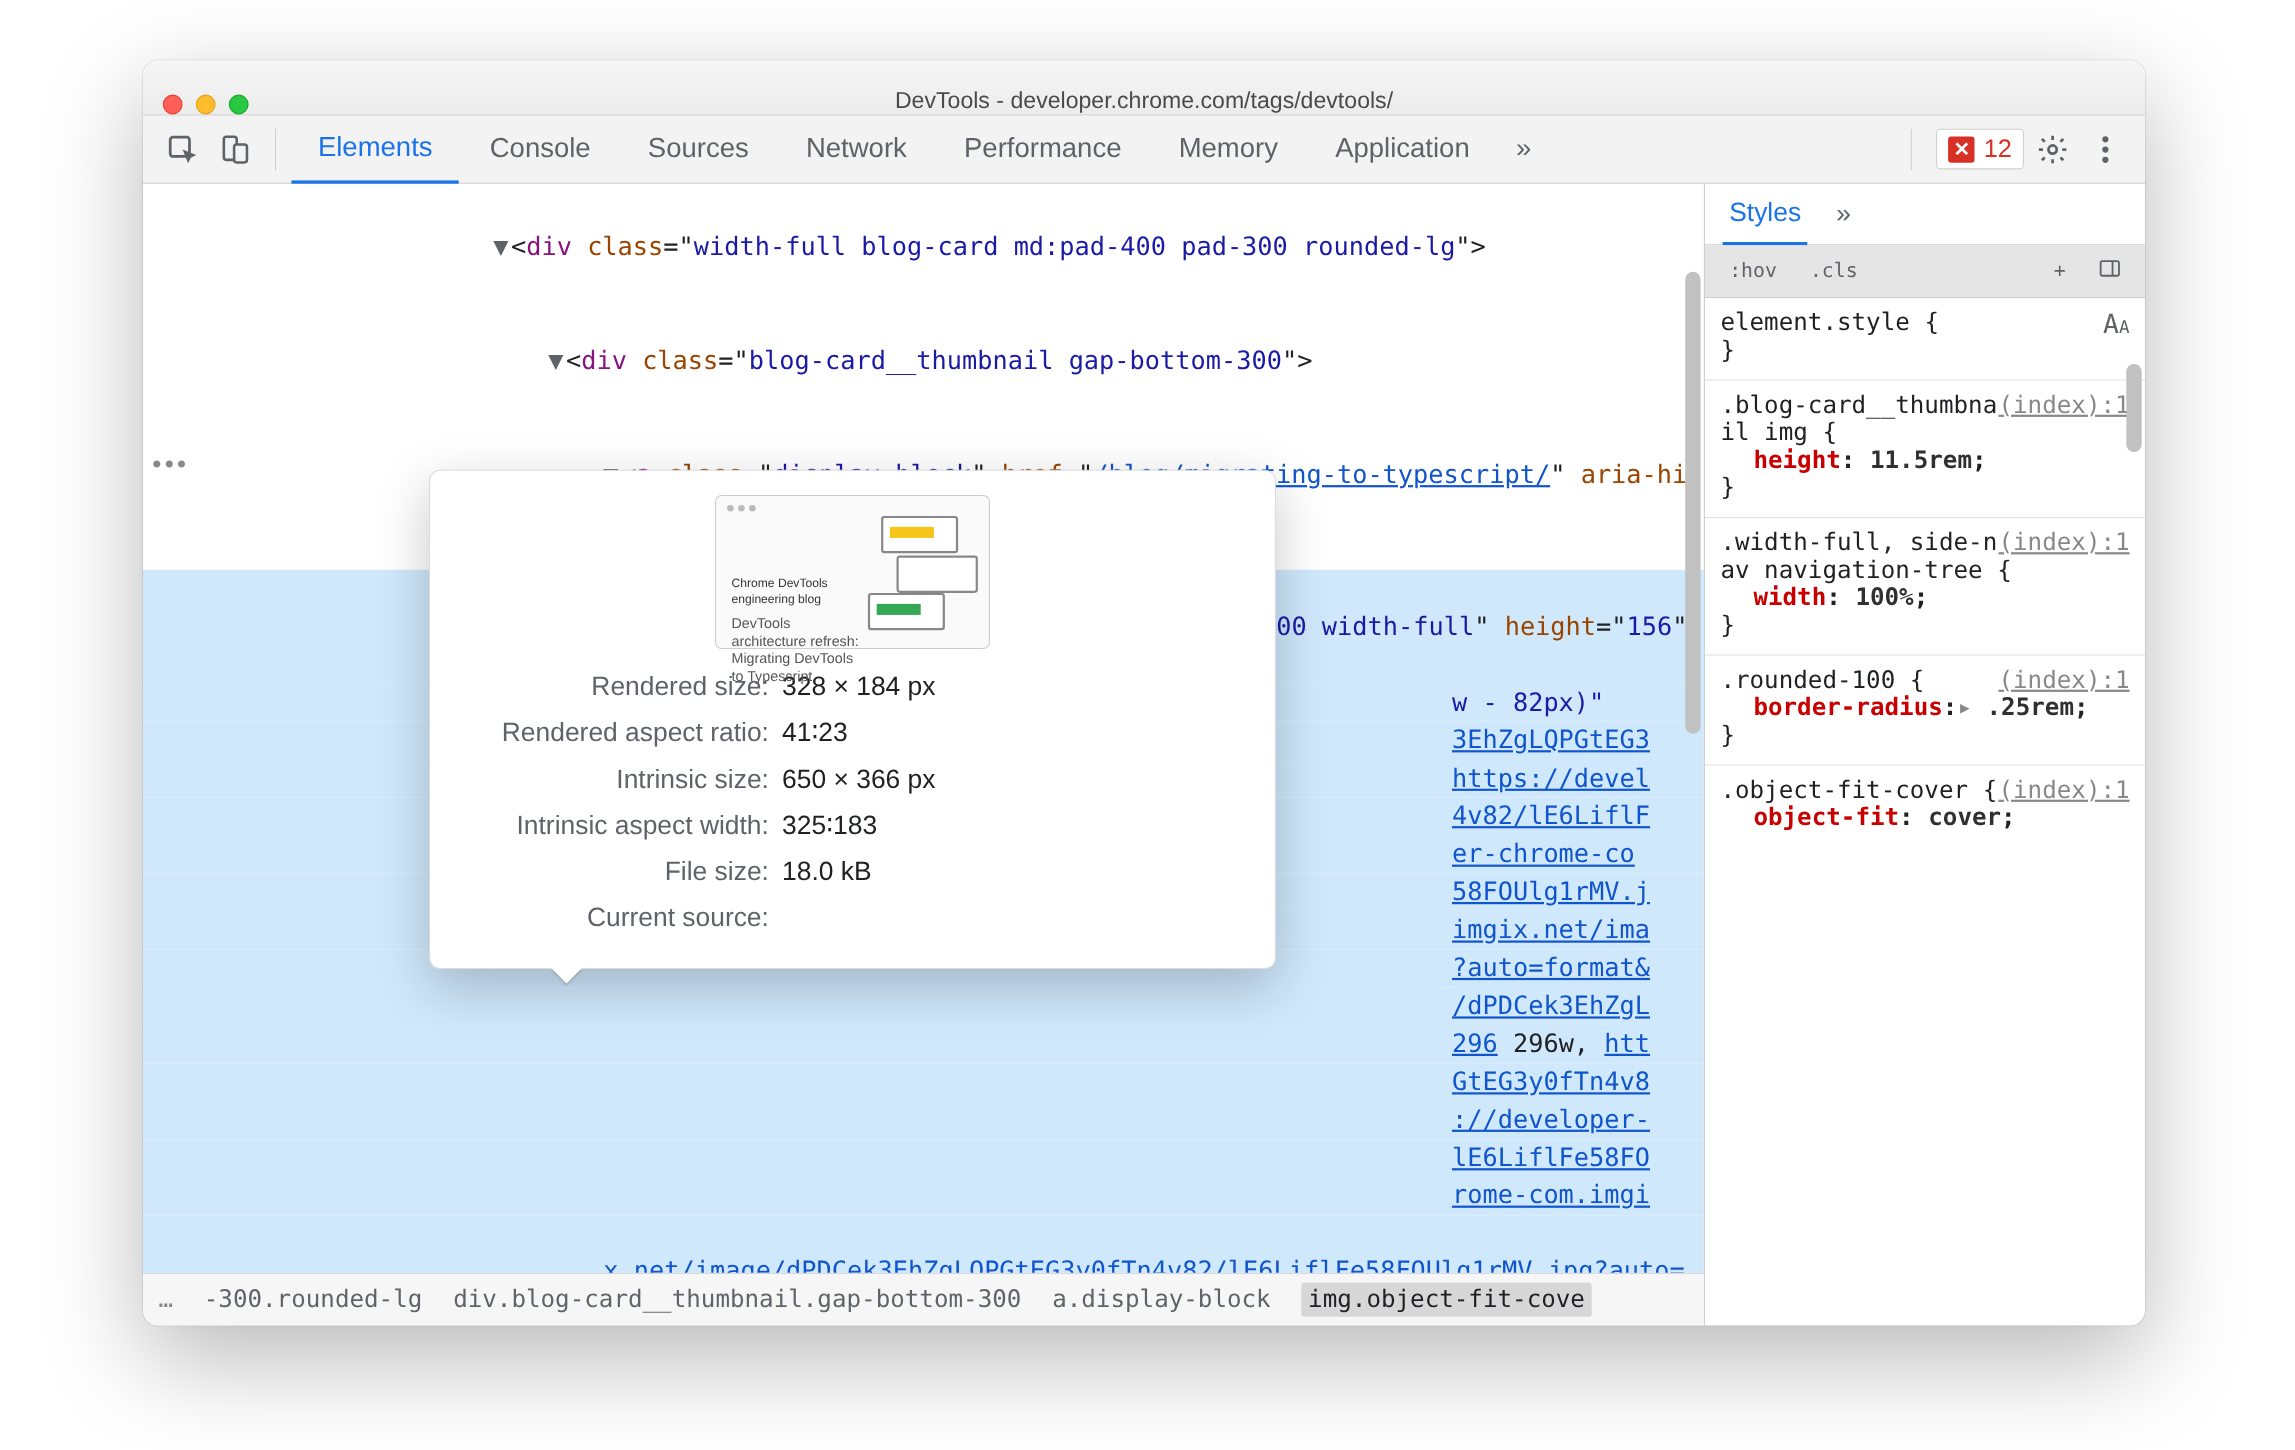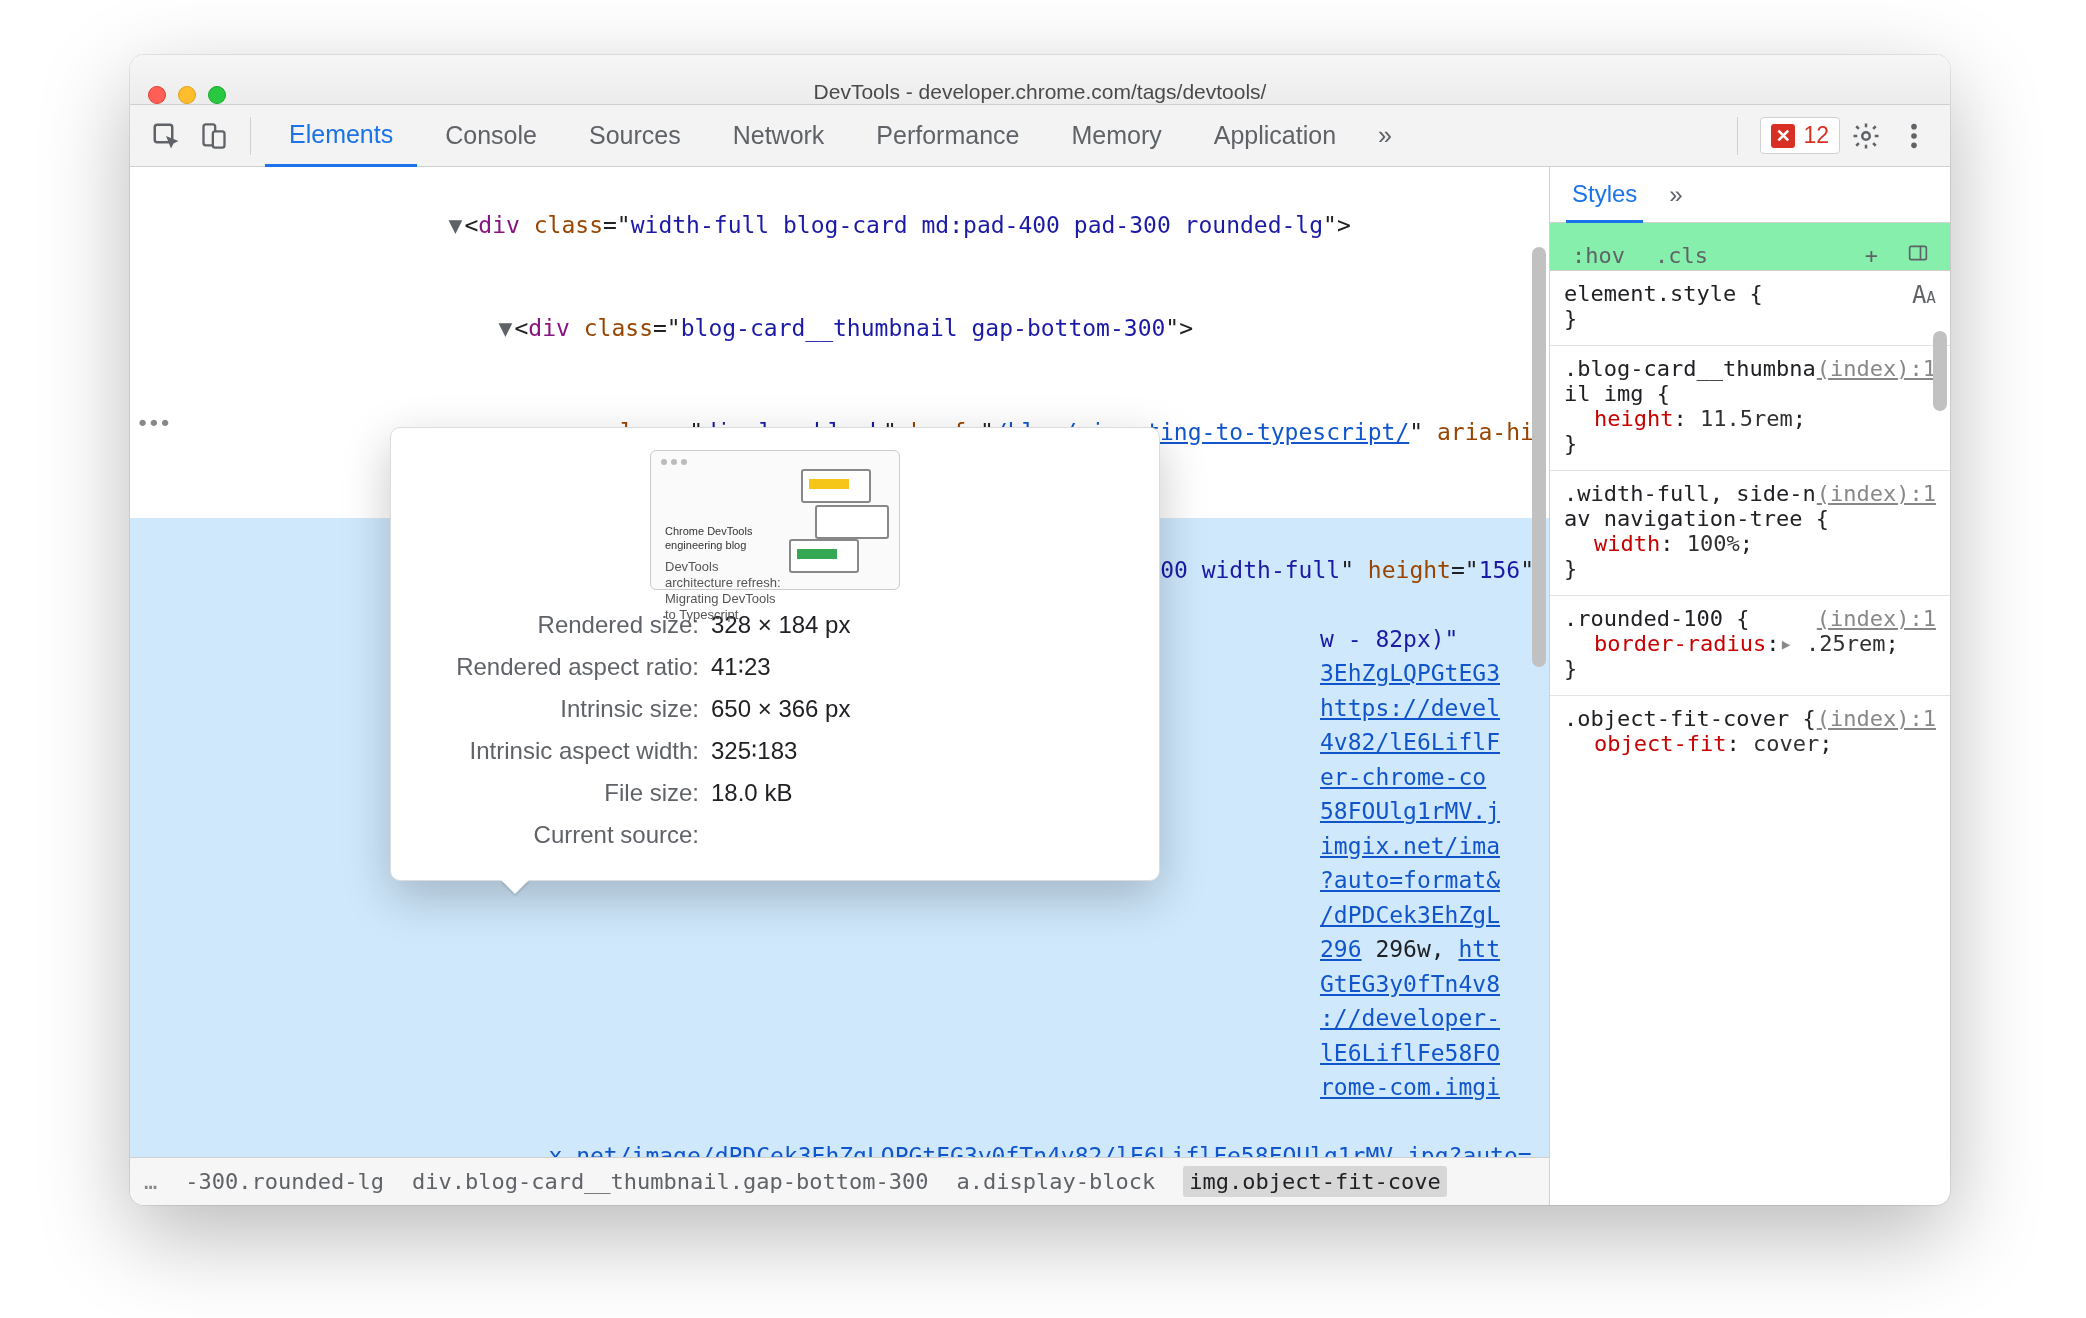--- a/index.html
+++ b/index.html
@@ -156,35 +156,35 @@
     width: 400px; display:flex;flex-direction:column;
   }
   .styles-tabs {
     height:56px; border-bottom:1px solid #d0d0d0;
     display:flex;align-items:flex-end; padding:0 16px; gap:20px;
   }
   .styles-tabs .stab{font-size:24px;color:#5f6368;padding:0 6px;height:100%;display:flex;align-items:center;}
   .styles-tabs .stab.active{border-bottom:3px solid #1a73e8;color:#1a73e8;margin-bottom:-1px;}
   .styles-toolbar {
     height:48px;border-bottom:1px solid #d0d0d0;
-    display:flex;align-items:flex-end;padding:0 14px;gap:14px;
-    font-family: Menlo, monospace; font-size:22px; color:#5f6368;
-    background:#86efac;
+    display:flex;align-items:center;padding:0 14px;gap:14px;
+    font-family: Menlo, monospace; font-size:18px; color:#5f6368;
+    background:#e5e5e5;
   }
   .styles-toolbar .spacer{flex:1;}
   .styles-toolbar .btn{padding:2px 8px;}
   .styles-list {
     flex:1; overflow:auto; font-family: Menlo, monospace; font-size:22px;
     position:relative;
   }
   .rule { border-bottom:1px solid #e3e3e3; padding:10px 14px 14px 14px; position:relative;}
   .rule .src { float:right; color:#888; text-decoration:underline;}
   .rule .sel { color:#202124; word-break:break-all;}
   .rule .brace{ color:#202124;}
-  .rule .decl{ padding-left:30px; word-break:break-all;}
+  .rule .decl{ padding-left:30px; word-break:break-all;font-weight:bold;}
   .rule .prop{color:#c80000;}
   .rule .val{color:#303030;}
   .rule .tri{color:#888;}
   .aa-icon{position:absolute;right:14px;top:10px;font-size:24px;color:#5f6368;}
 
   .styles-scrollbar{
     position:absolute;right:3px;top:60px;width:14px;height:80px;background:#c1c1c1;border-radius:7px;
   }
   .dom-scrollbar{
     position:absolute;right:3px;top:80px;width:14px;height:420px;background:#c1c1c1;border-radius:7px;

